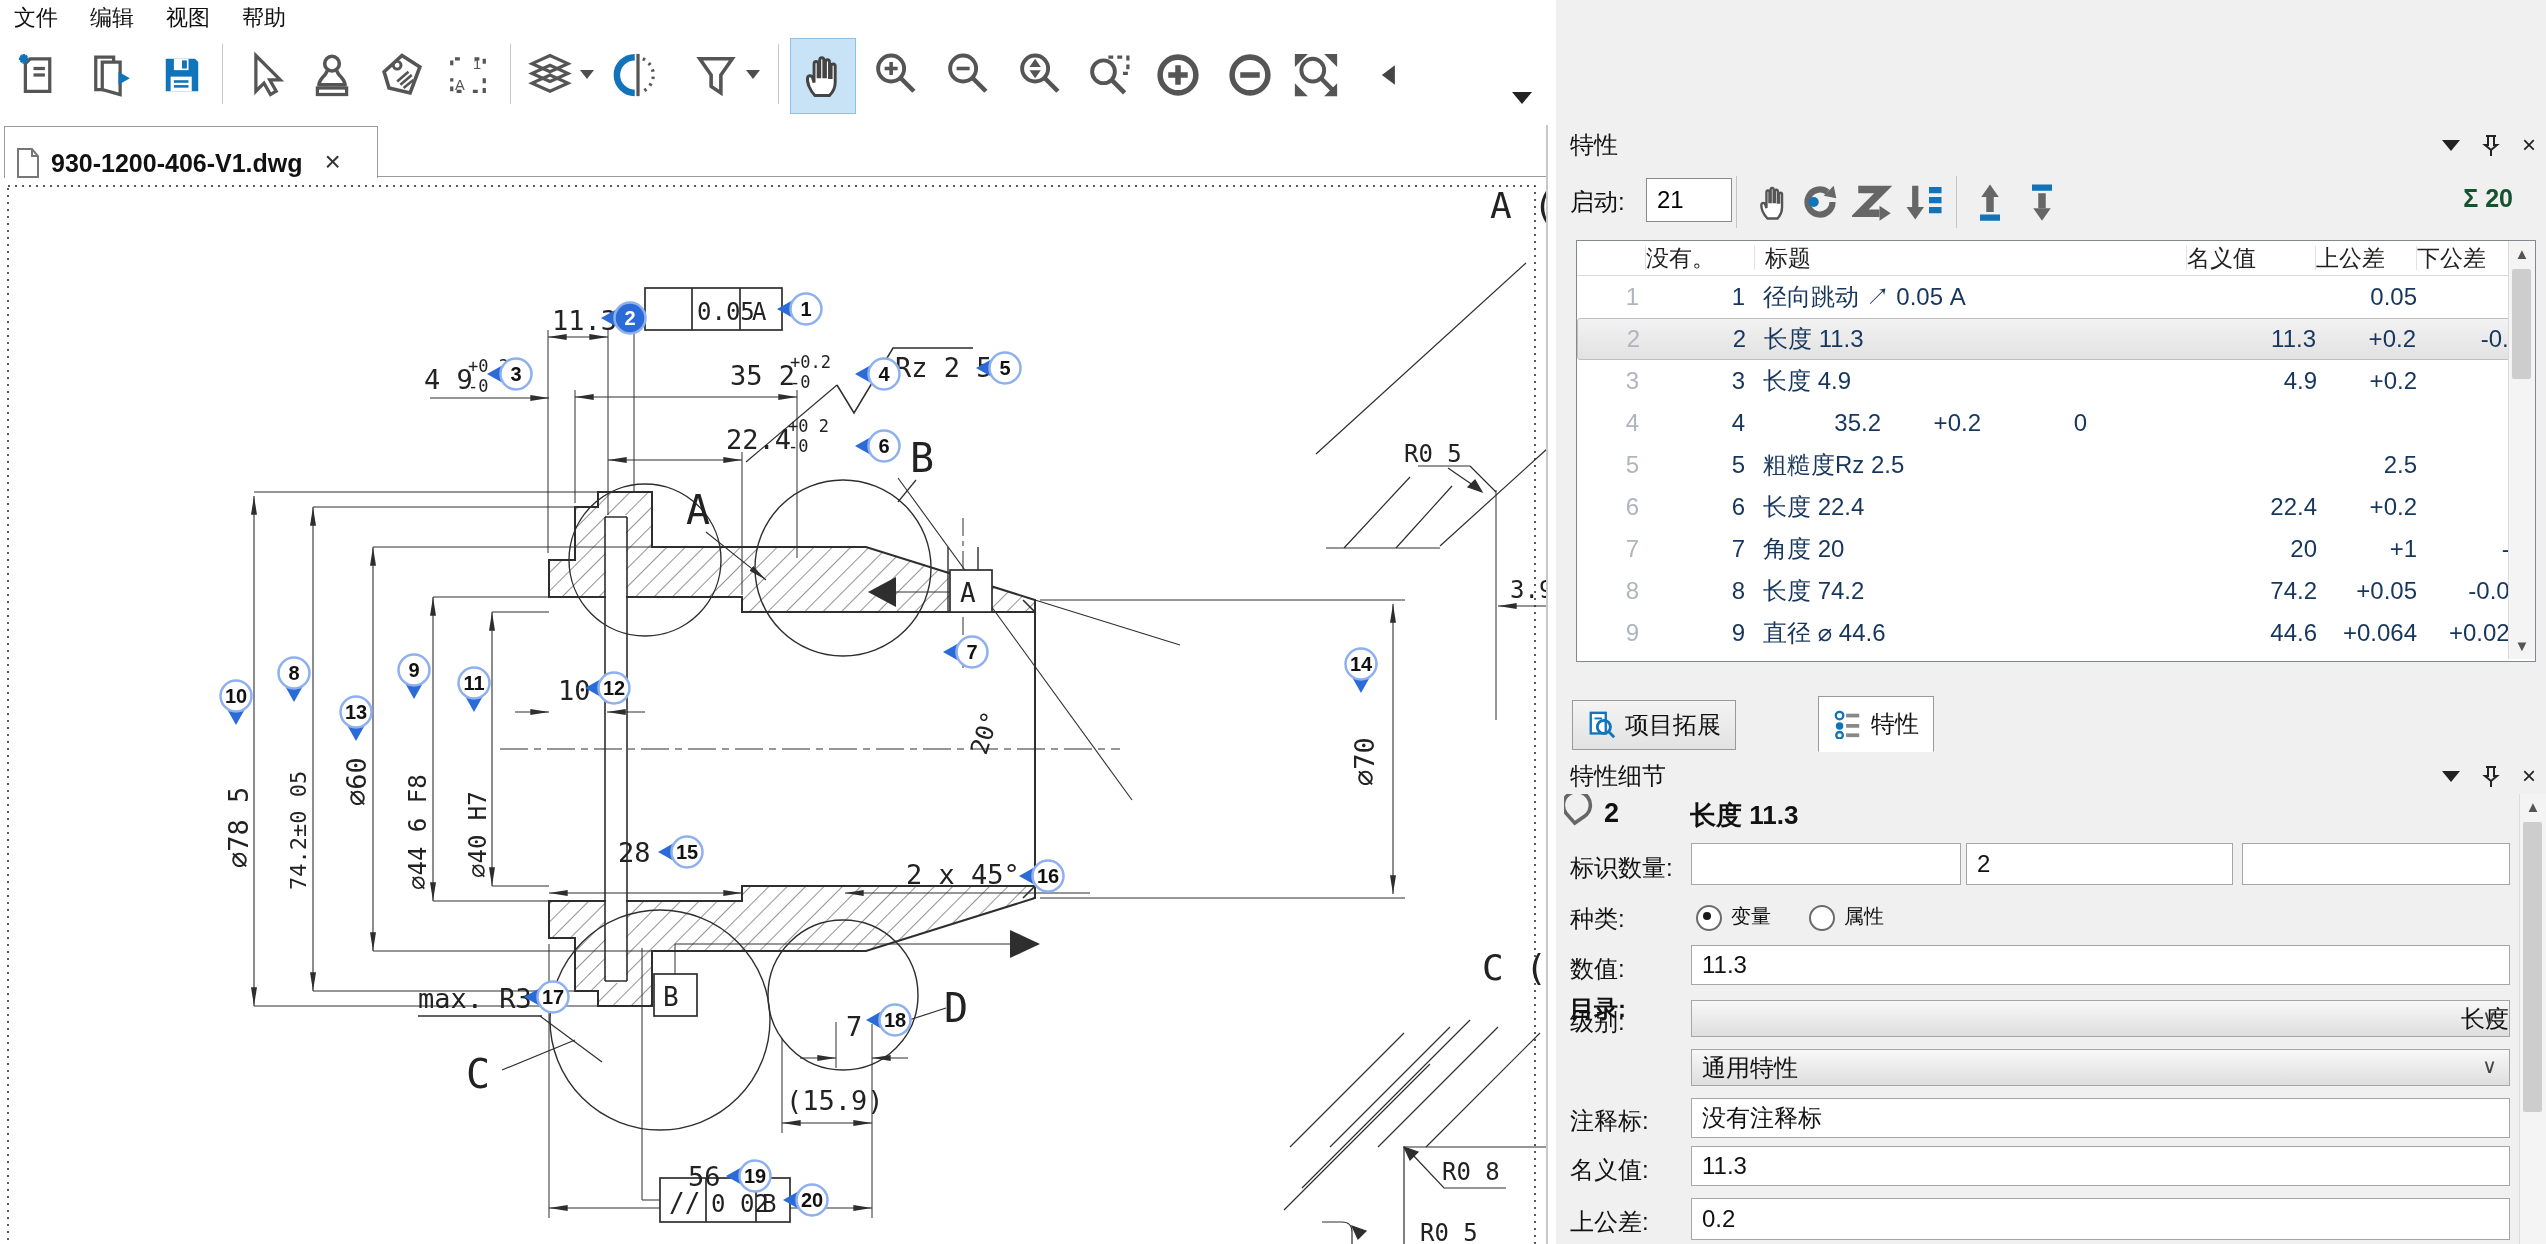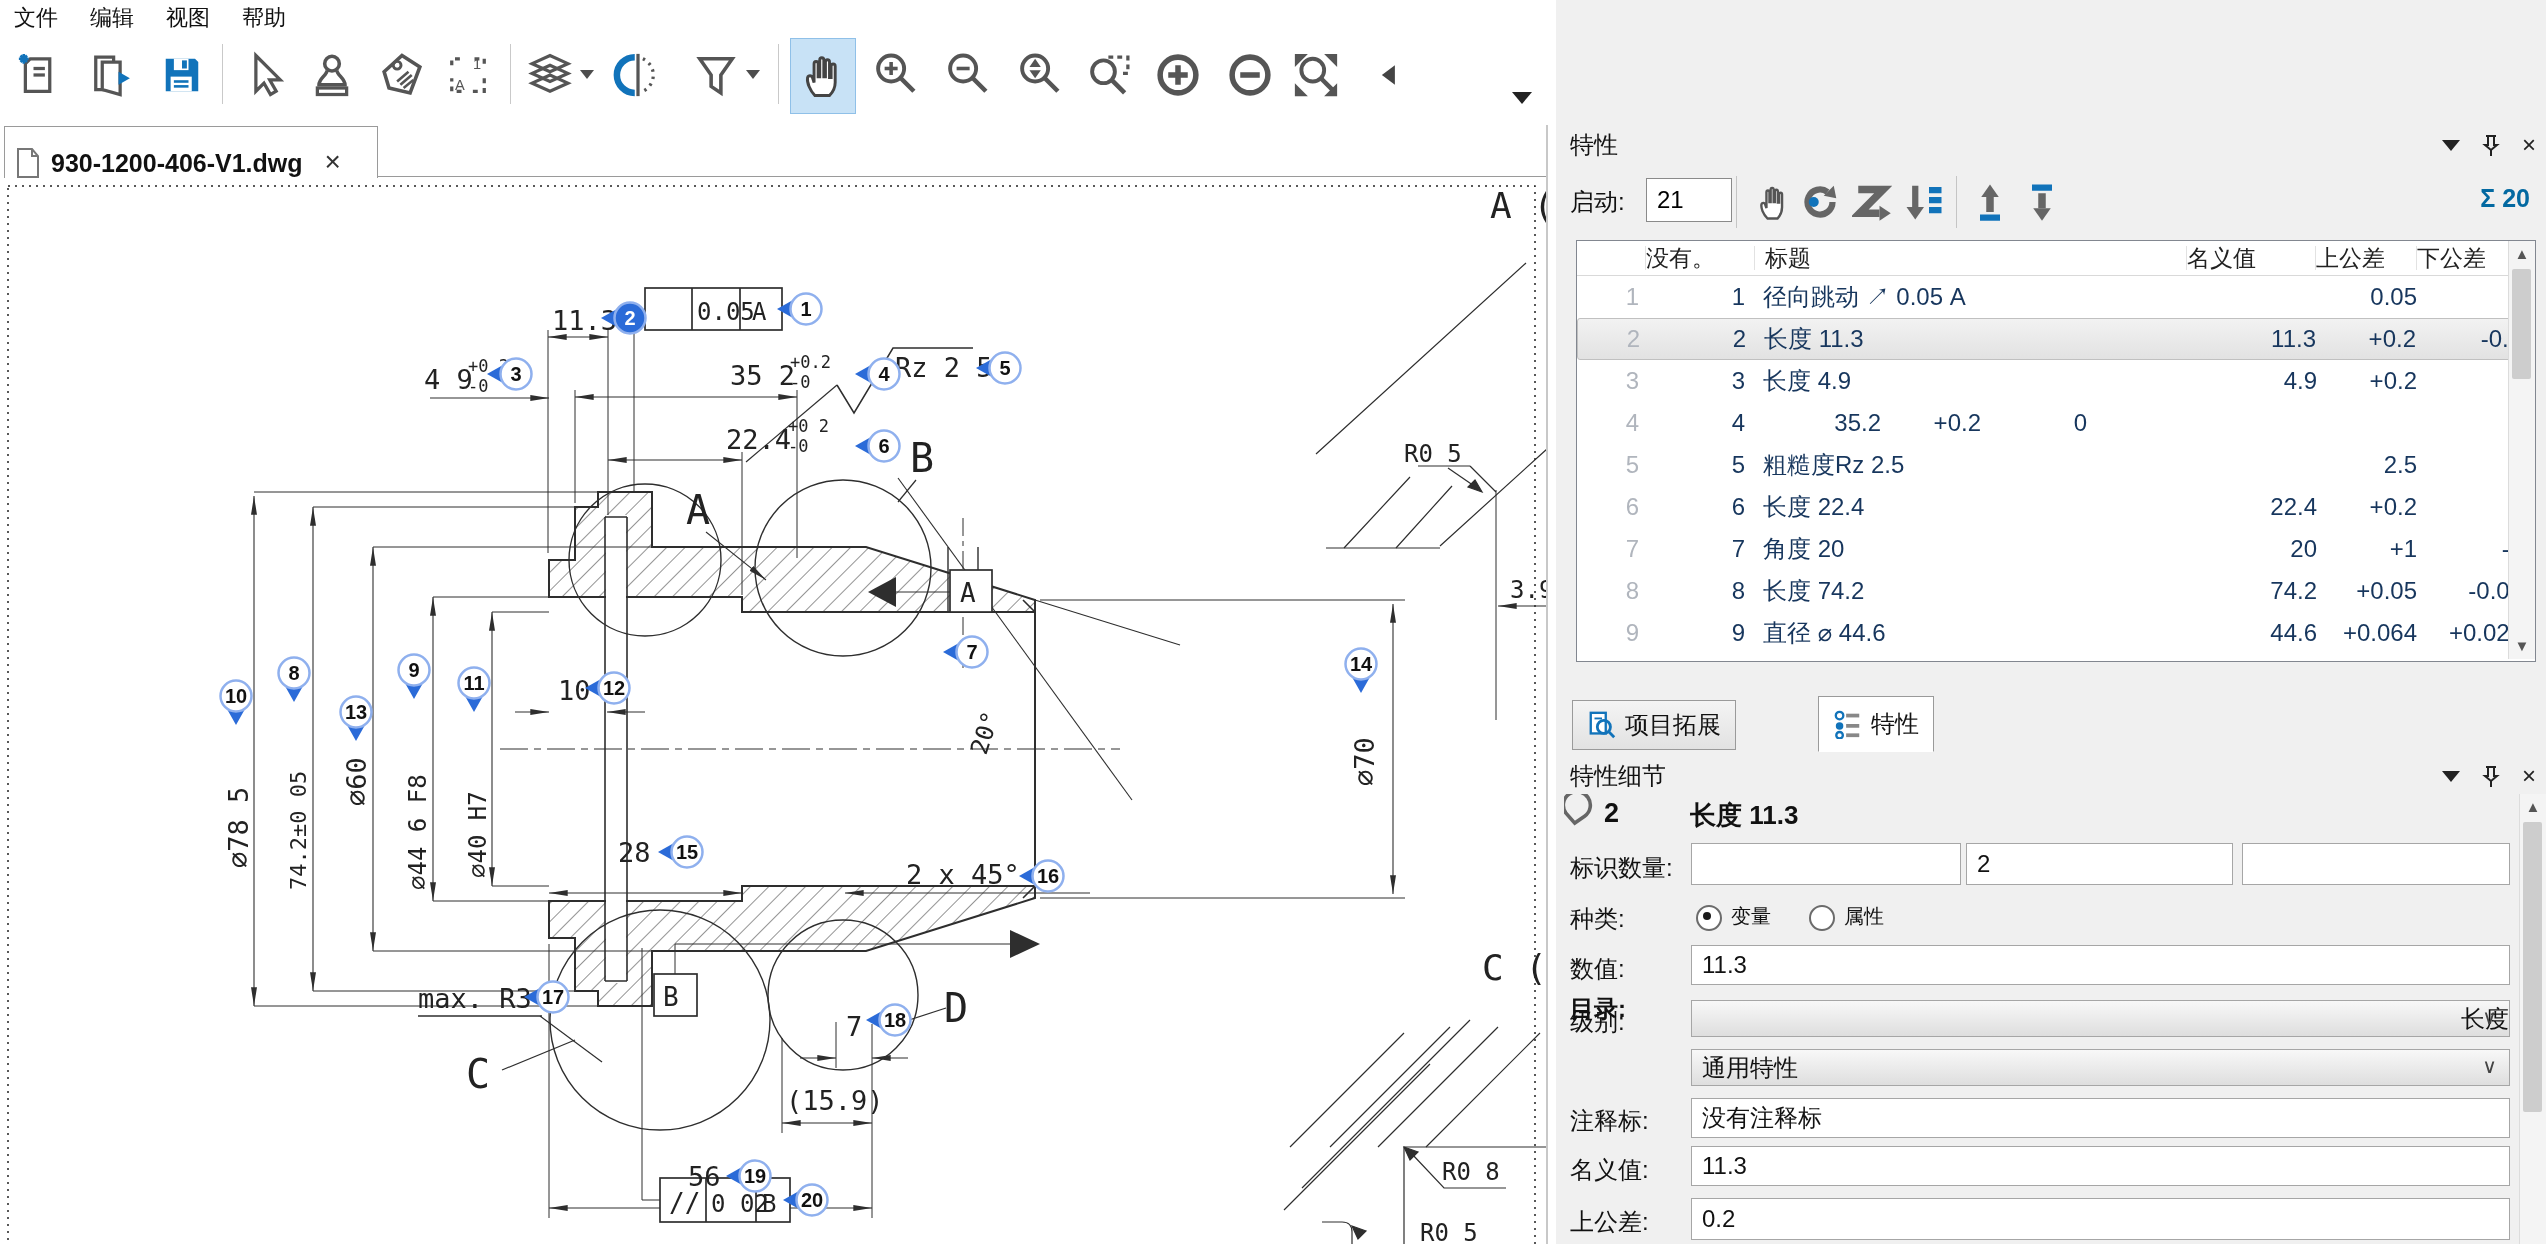--- a/index.html
+++ b/index.html
@@ -31,21 +31,21 @@
   .ptitle .txt{position:absolute;left:14px;top:4px;font-size:24px;color:#111;}
   .ptitle .icons{position:absolute;right:10px;top:6px;display:flex;gap:22px;align-items:center;}
   .ptitle .icons span{color:#222;font-size:20px;}
   .tri-down{width:0;height:0;border-left:9px solid transparent;border-right:9px solid transparent;border-top:11px solid #222;}
   
   #ctrlrow{position:absolute;left:0;top:172px;width:990px;height:62px;}
   #start-label{position:absolute;left:14px;top:14px;font-size:24px;color:#111;}
   #start-input{position:absolute;left:90px;top:6px;width:72px;height:40px;border:1px solid #8a8a8a;background:#fff;font-size:24px;padding-left:10px;font-family:"Liberation Sans",sans-serif;}
   .csep{position:absolute;top:4px;width:1px;height:52px;background:#c5c5c5;}
   .cicon{position:absolute;top:6px;width:48px;height:48px;display:flex;align-items:center;justify-content:center;}
-  #sum-label{position:absolute;right:16px;top:12px;font-size:25px;font-weight:bold;color:#0369a1;}
+  #sum-label{position:absolute;right:33px;top:12px;font-size:25px;font-weight:bold;color:#14532d;}
   
   #proptable{position:absolute;left:20px;top:240px;width:958px;height:420px;background:#fff;border:1px solid #828790;}
   #thead{display:flex;height:34px;border-bottom:1px solid #d9d9d9;font-size:23px;color:#222;align-items:center;}
   .hc{border-right:1px solid #e2e2e2;height:24px;display:flex;align-items:center;}
   .rows{position:relative;}
   .trow{display:flex;height:42px;align-items:center;font-size:24px;color:#17365d;}
   .trow.sel{background:linear-gradient(#f2f2f2,#e2e2e2);border:1px solid #c0c0c0;border-radius:3px;height:40px;}
   .c-idx{width:62px;text-align:right;color:#b0b5bd;padding-right:6px;flex:none;}
   .c-no{width:100px;text-align:right;padding-right:8px;flex:none;}
   .c-title{flex:1;text-align:left;padding-left:10px;}

